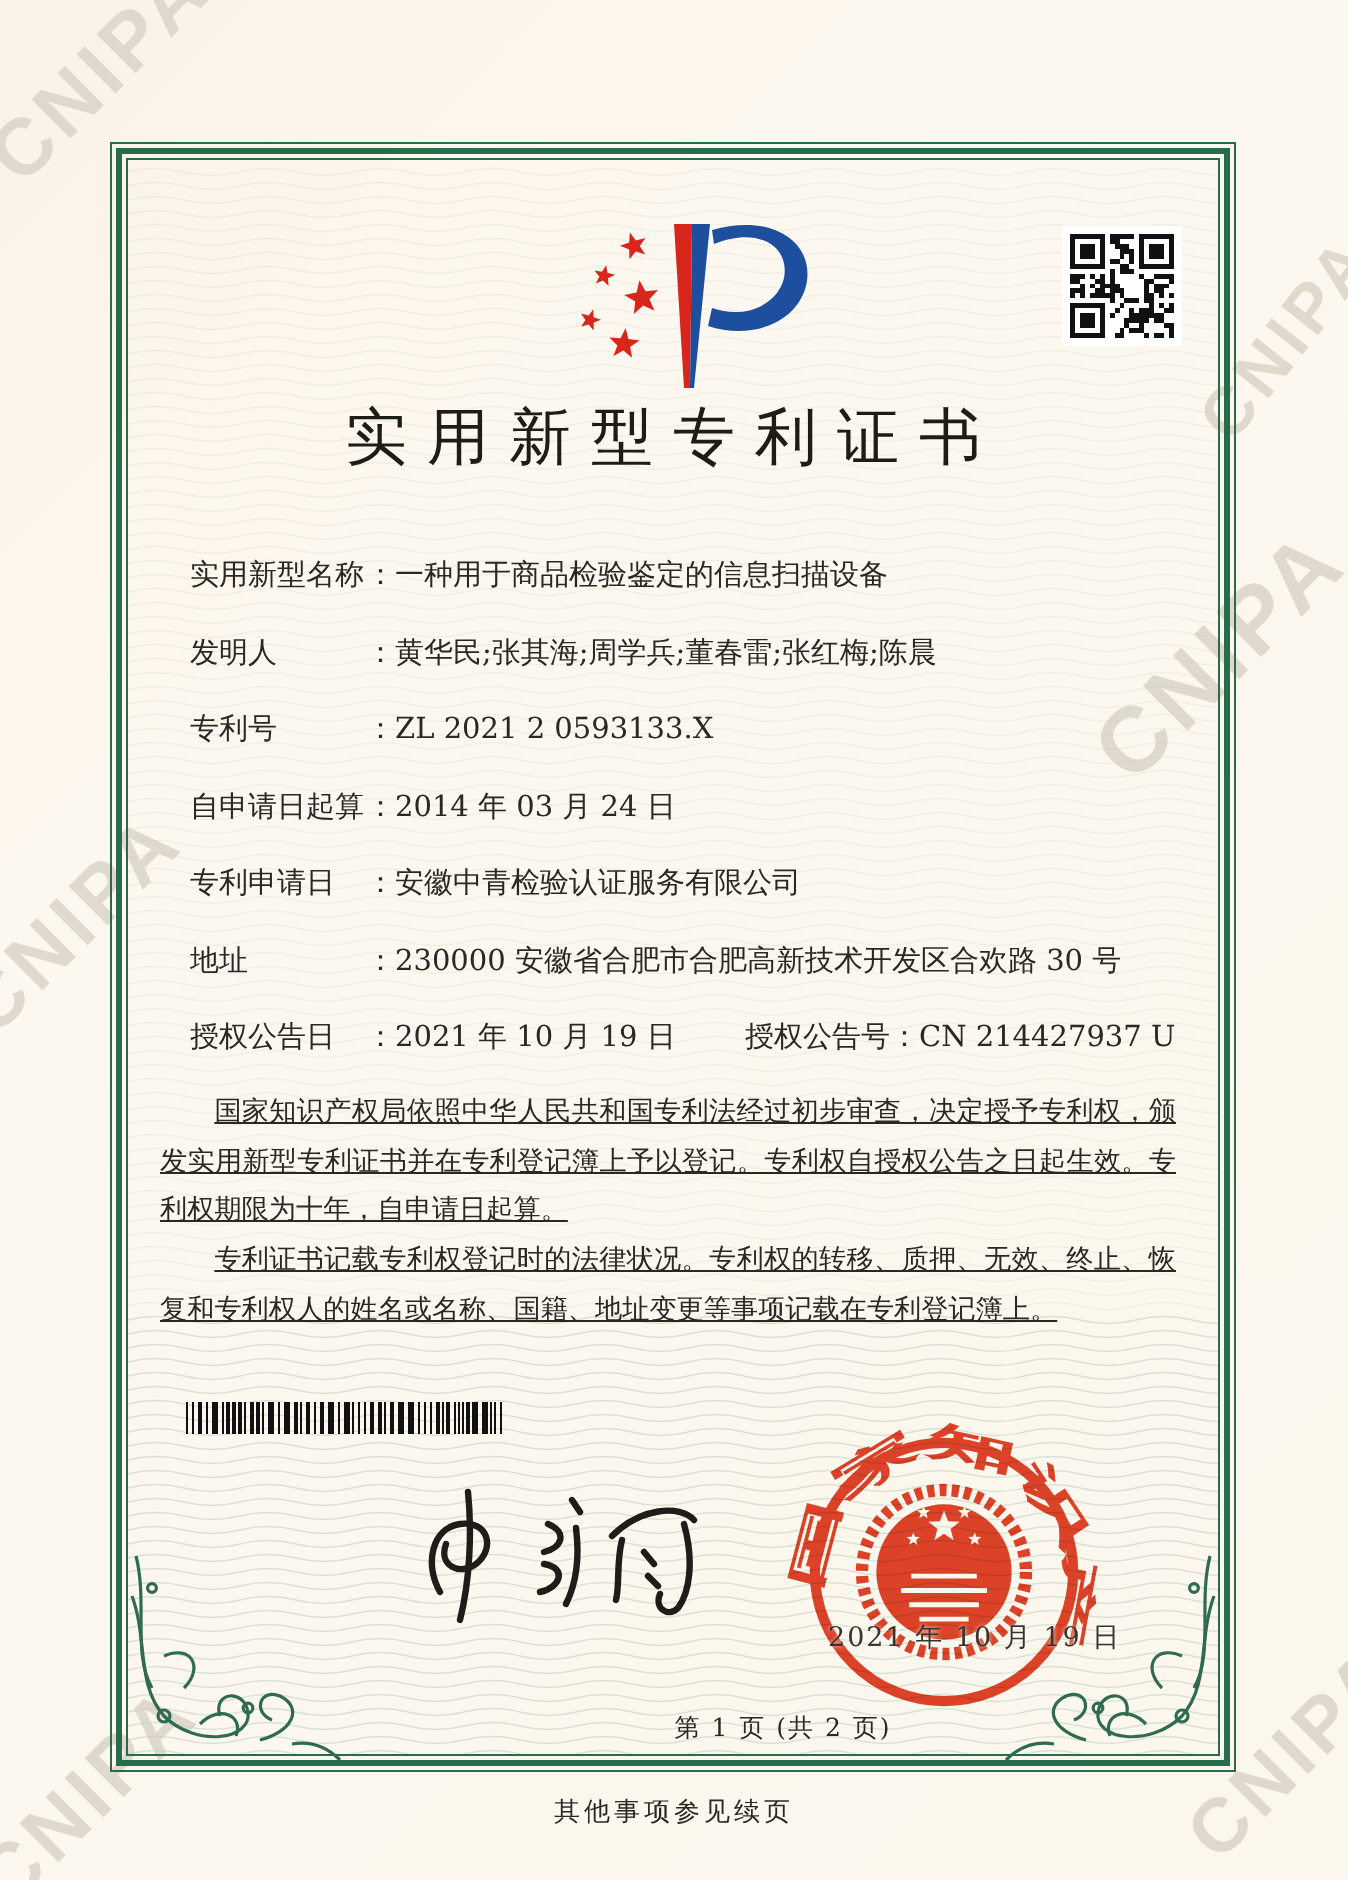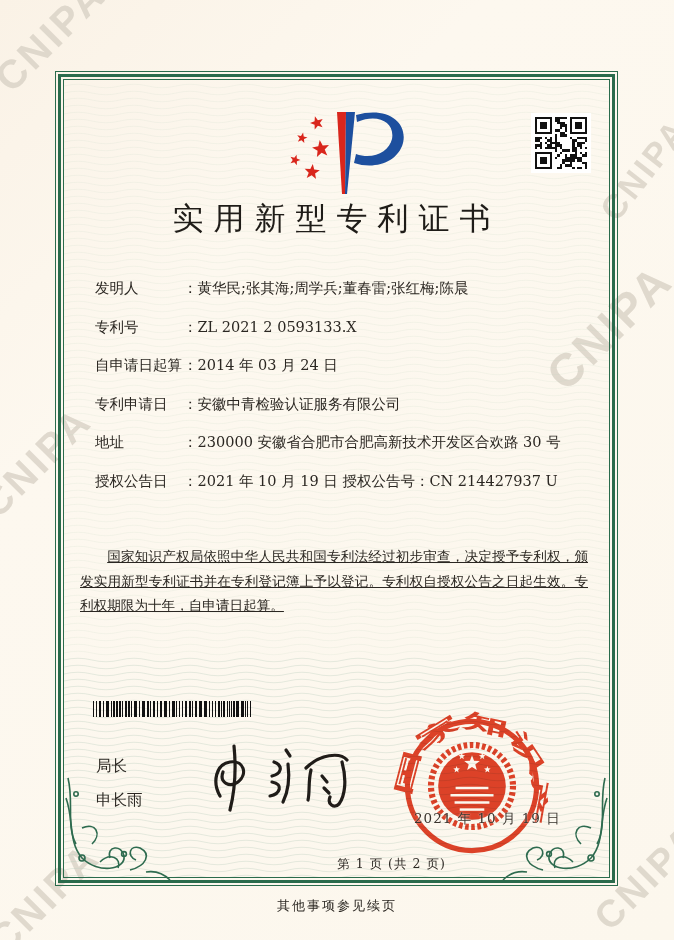--- a/index.html
+++ b/index.html
@@ -27,21 +27,21 @@
   .logo{position:absolute;left:286px;top:108px;width:150px;height:92px;z-index:2;}
   .qr{position:absolute;left:531px;top:113px;background:#fff;padding:4px;z-index:2;line-height:0;}
   .title{position:absolute;left:55px;top:198px;width:563px;text-align:center;font-size:31px;
          font-weight:normal;letter-spacing:10px;color:#1f1c18;z-index:2;}
 
   
   .fields{position:absolute;left:95px;top:278px;width:505px;font-size:14.5px;z-index:2;}
   .frow{height:21px;line-height:21px;margin-bottom:17.5px;white-space:nowrap;}
   .lbl{display:inline-block;width:88px;text-align:justify;vertical-align:top;}
   .lbl::after{content:"";display:inline-block;width:100%;}
-  .pair2{}
+  .pair2{margin-left:30px;}
 
   
   .bodytext{position:absolute;left:80px;top:544px;width:508px;font-size:13.6px;line-height:1.82;
             text-align:justify;z-index:2;text-decoration:underline;}
   .bodytext p{margin:0;text-indent:2em;}
 
   .barcode{position:absolute;left:93px;top:701px;height:16px;z-index:2;font-size:0;}
   .barcode i{display:inline-block;height:16px;background:#111;}
 
   .seal{position:absolute;left:390px;top:704px;z-index:3;mix-blend-mode:multiply;opacity:.95;}
@@ -367,20 +367,23 @@
         <rect x="0" y="14" width="7" height="7" fill="#111"></rect>
         <rect x="1" y="15" width="5" height="5" fill="#fff"></rect>
         <rect x="2" y="16" width="3" height="3" fill="#111"></rect>
       </svg>
   </div>
 
   <div class="title">实用新型专利证书</div>
 
   <div class="fields">
     <div class="frow">
+      <span class="lbl">实用新型名称</span><span>：</span><span>一种用于商品检验鉴定的信息扫描设备</span>
+    </div>
+    <div class="frow">
       <span class="lbl">发明人</span><span>：</span><span>黄华民;张其海;周学兵;董春雷;张红梅;陈晨</span>
     </div>
     <div class="frow">
       <span class="lbl">专利号</span><span>：</span><span>ZL 2021 2 0593133.X</span>
     </div>
     <div class="frow">
       <span class="lbl">自申请日起算</span><span>：</span><span>2014 年 03 月 24 日</span>
     </div>
     <div class="frow">
       <span class="lbl">专利申请日</span><span>：</span><span>安徽中青检验认证服务有限公司</span>
@@ -389,20 +392,21 @@
       <span class="lbl">地址</span><span>：</span><span>230000 安徽省合肥市合肥高新技术开发区合欢路 30 号</span>
     </div>
     <div class="frow">
       <span><span class="lbl">授权公告日</span><span>：</span><span>2021 年 10 月 19 日</span></span>
       <span class="pair2"><span>授权公告号</span><span>：</span><span>CN 214427937 U</span></span>
     </div>
   </div>
 
   <div class="bodytext">
     <p>国家知识产权局依照中华人民共和国专利法经过初步审查，决定授予专利权，颁发实用新型专利证书并在专利登记簿上予以登记。专利权自授权公告之日起生效。专利权期限为十年，自申请日起算。</p>
+    <p>专利证书记载专利权登记时的法律状况。专利权的转移、质押、无效、终止、恢复和专利权人的姓名或名称、国籍、地址变更等事项记载在专利登记簿上。</p>
   </div>
 
   <div class="barcode" id="barcode"><i style="width: 1px; margin-right: 2px;"></i><i style="width: 1px; margin-right: 2px;"></i><i style="width: 2px; margin-right: 2px;"></i><i style="width: 1px; margin-right: 2px;"></i><i style="width: 3px; margin-right: 2px;"></i><i style="width: 1px; margin-right: 1px;"></i><i style="width: 2px; margin-right: 1px;"></i><i style="width: 2px; margin-right: 1px;"></i><i style="width: 2px; margin-right: 1px;"></i><i style="width: 1px; margin-right: 2px;"></i><i style="width: 2px; margin-right: 1px;"></i><i style="width: 2px; margin-right: 1px;"></i><i style="width: 1px; margin-right: 2px;"></i><i style="width: 3px; margin-right: 2px;"></i><i style="width: 1px; margin-right: 2px;"></i><i style="width: 3px; margin-right: 2px;"></i><i style="width: 2px; margin-right: 1px;"></i><i style="width: 1px; margin-right: 2px;"></i><i style="width: 2px; margin-right: 2px;"></i><i style="width: 1px; margin-right: 2px;"></i><i style="width: 2px; margin-right: 2px;"></i><i style="width: 3px; margin-right: 2px;"></i><i style="width: 1px; margin-right: 2px;"></i><i style="width: 3px; margin-right: 1px;"></i><i style="width: 1px; margin-right: 2px;"></i><i style="width: 1px; margin-right: 2px;"></i><i style="width: 1px; margin-right: 2px;"></i><i style="width: 2px; margin-right: 2px;"></i><i style="width: 2px; margin-right: 1px;"></i><i style="width: 1px; margin-right: 2px;"></i><i style="width: 2px; margin-right: 2px;"></i><i style="width: 3px; margin-right: 2px;"></i><i style="width: 3px; margin-right: 2px;"></i><i style="width: 1px; margin-right: 2px;"></i><i style="width: 1px; margin-right: 2px;"></i><i style="width: 1px; margin-right: 2px;"></i><i style="width: 2px; margin-right: 1px;"></i><i style="width: 1px; margin-right: 1px;"></i><i style="width: 2px; margin-right: 2px;"></i><i style="width: 1px; margin-right: 1px;"></i><i style="width: 1px; margin-right: 1px;"></i><i style="width: 1px; margin-right: 1px;"></i><i style="width: 2px; margin-right: 1px;"></i><i style="width: 3px; margin-right: 2px;"></i><i style="width: 3px; margin-right: 1px;"></i><i style="width: 1px; margin-right: 1px;"></i><i style="width: 1px; margin-right: 2px;"></i><i style="width: 1px; margin-right: 1px;"></i></div>
 
   <svg class="seal" width="164" height="164" viewBox="0 0 160 160">
     <circle cx="80" cy="80" r="63" fill="none" stroke="var(--seal-red,#de3a1f)" stroke-width="5"></circle>
     <path id="sealArc" d="M 24 98 A 58 58 0 1 1 136 98" fill="none"></path>
     <text font-size="20" font-weight="bold" fill="var(--seal-red,#de3a1f)">
       <textPath href="#sealArc" startOffset="8" textLength="310" lengthAdjust="spacingAndGlyphs">国家知识产权局</textPath>
     </text>
@@ -419,24 +423,20 @@
       <g stroke="#fff" stroke-width="2.4" fill="none">
         <path d="M64 82 H96"></path>
         <path d="M59 89 H101"></path>
         <path d="M63 96 H97"></path>
         <path d="M68 103 H92"></path>
       </g>
     </g>
   </svg>
   <div class="seal-date">2021 年 10 月 19 日</div>
 
-  <div class="officer">
-    <div>局长</div>
-    <div>申长雨</div>
-  </div>
 
   <svg class="signature" width="170" height="80" viewBox="0 0 170 80">
     <g fill="none" stroke="#201d1a" stroke-width="3.2" stroke-linecap="round">
       <path d="M30 58 C22 44 26 26 40 24 C54 22 58 36 48 44 C40 50 29 45 33 34"></path>
       <path d="M44 8 C46 28 45 52 40 72"></path>
       <path d="M84 24 C94 28 91 36 82 38"></path>
       <path d="M82 44 C94 46 90 56 80 58"></path>
       <path d="M96 12 L100 18"></path>
       <path d="M98 26 C100 42 98 54 93 64"></path>
       <path d="M116 30 C130 16 150 14 157 22"></path>

